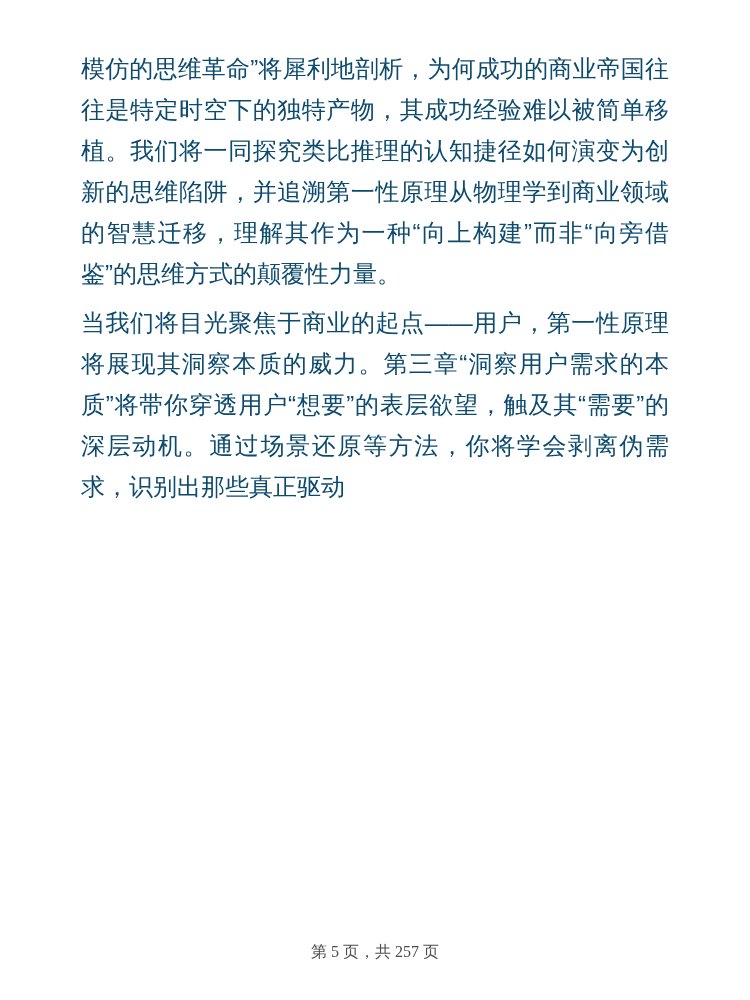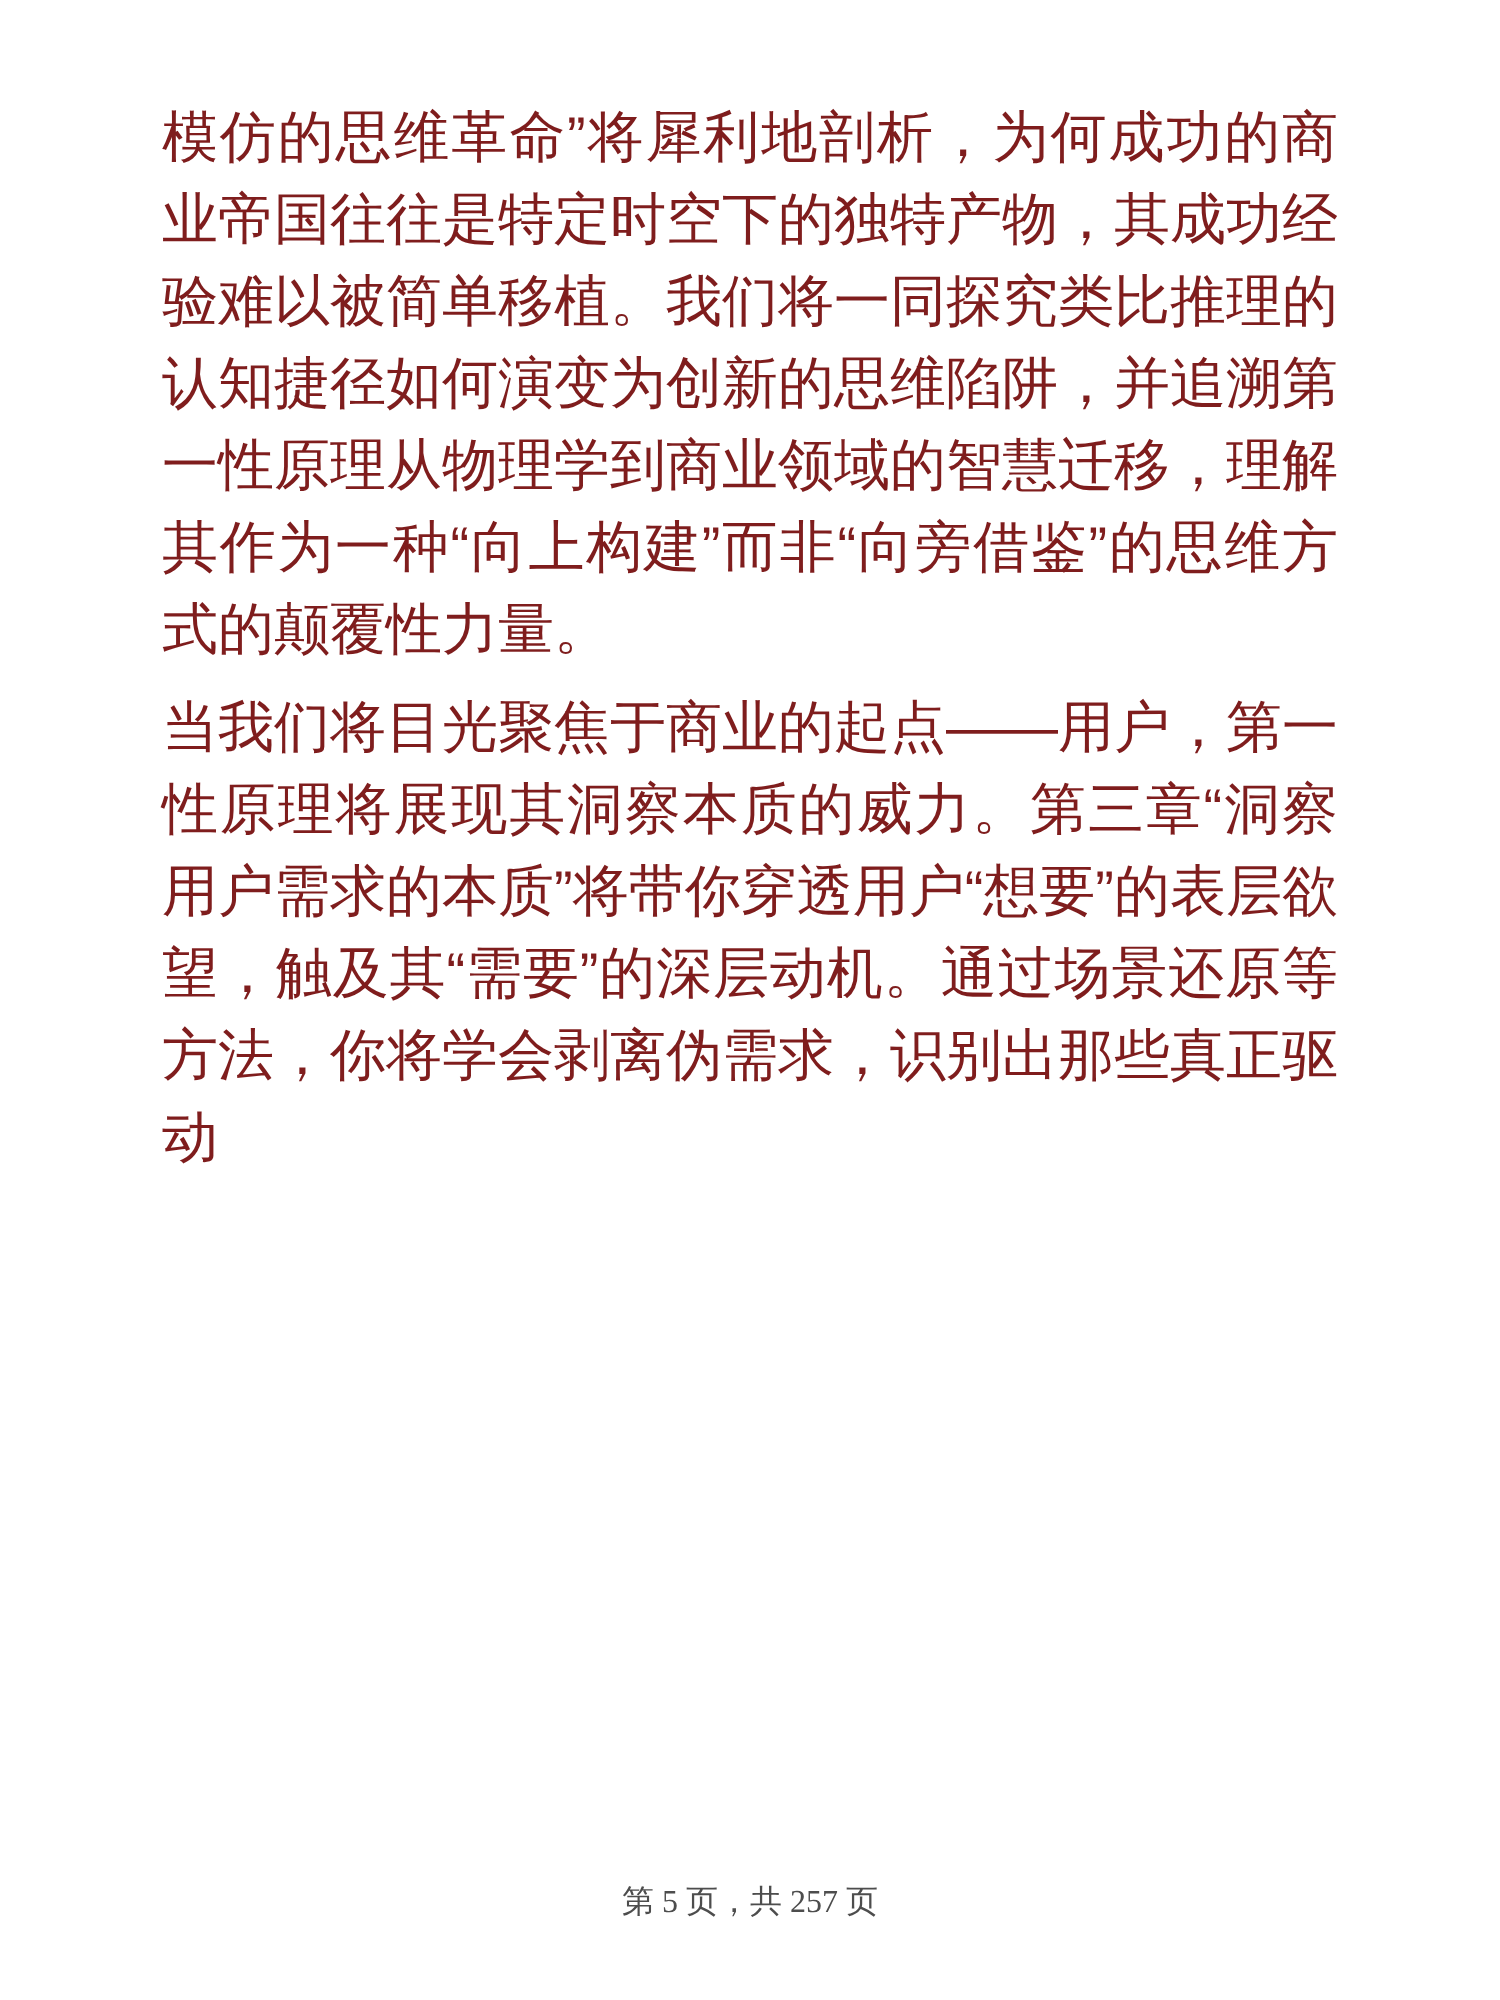--- a/index.html
+++ b/index.html
@@ -16,23 +16,23 @@
   }
   .content {
     position: absolute;
     top: 48px;
     left: 81px;
     width: 588px;
   }
   .para {
     margin: 0 0 8px 0;
     font-family: "Liberation Sans", "DejaVu Sans", sans-serif;
-    font-size: 28px;
+    font-size: 24px;
     line-height: 41px;
-    color: #7f1d1d;
+    color: #0c4a6e;
     text-align: justify;
     text-justify: inter-ideograph;
     word-break: break-all;
     overflow-wrap: break-word;
   }
   .para:last-child {
     margin-bottom: 0;
   }
   .footer {
     position: absolute;

